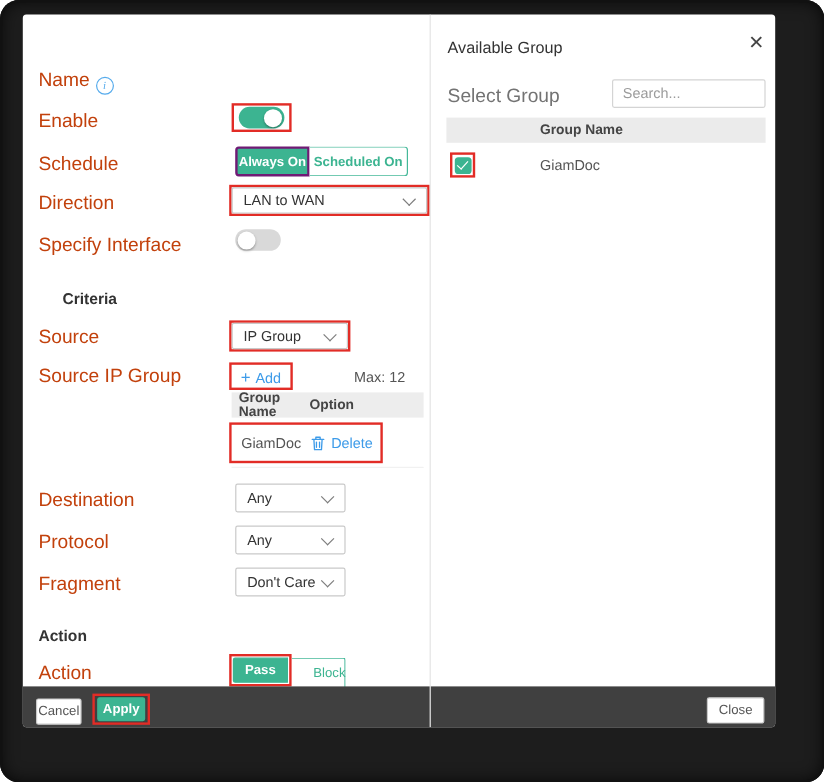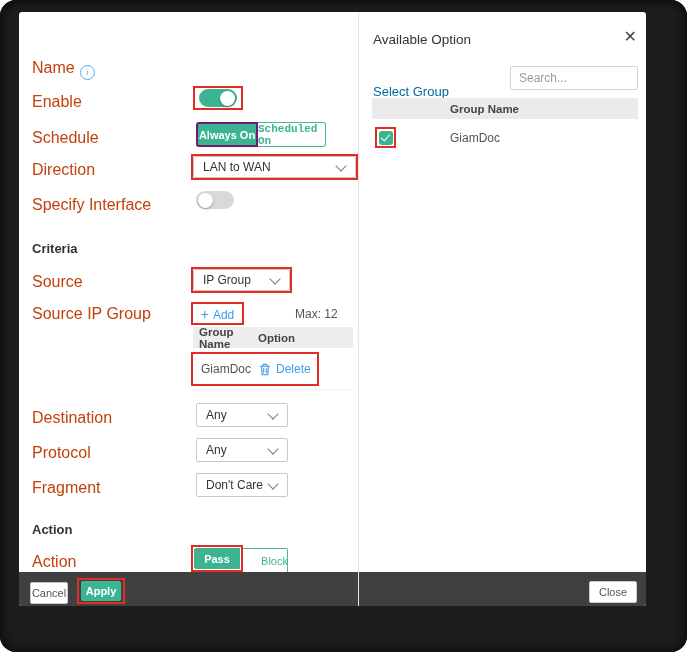--- a/index.html
+++ b/index.html
@@ -34,28 +34,28 @@
   .seg .opt.idle{background:#fff;color:#3cb491;border:1px solid #45b899;border-left:none;border-radius:0 3px 3px 0;}
   .link{color:#3d9be9;font-size:12px;white-space:nowrap;}
   .info-icon{display:inline-block;width:13px;height:13px;border:1px solid #56abec;border-radius:50%;
       color:#56abec;font-size:9px;line-height:12px;text-align:center;vertical-align:-2px;margin-left:5px;}
   .info-icon::after{content:"i";font-family:"Liberation Serif",serif;font-style:italic;}
 
   
   .lbl-name{top:47px;} .lbl-enable{top:81px;} .lbl-schedule{top:117px;} .lbl-direction{top:149px;}
   .lbl-specify{top:184px;} .lbl-source{top:261px;} .lbl-sig{top:293px;} .lbl-dest{top:397px;}
   .lbl-proto{top:432px;} .lbl-frag{top:467px;} .lbl-action{top:541px;}
-  .hd-criteria{top:229px;} .hd-action{top:510px;}
+  .hd-criteria{top:229px;margin-left:20px;} .hd-action{top:510px;}
 
   .name-box{left:174px;top:41px;width:99px;height:24px;}
   .name-input{width:100%;height:100%;box-sizing:border-box;border:1px solid #d6d6d6;outline:none;
       font-family:inherit;font-size:12px;color:#333;padding:0 0 0 10px;}
   .enable-box{left:174px;top:74px;width:50px;height:24px;display:flex;align-items:center;justify-content:center;}
   .sched-seg{left:177px;top:110px;height:25px;}
-  .sched-seg .o1{width:62px;} .sched-seg .o2{width:68px;font-family:Liberation Mono, monospace;}
+  .sched-seg .o1{width:62px;} .sched-seg .o2{width:82px;}
   .dir-box{left:172px;top:142px;width:167px;height:26px;}
   .specify-toggle{position:absolute;left:177px;top:179px;}
   .src-box{left:172px;top:255px;width:101px;height:26px;}
   .add-box{left:172px;top:290px;width:53px;height:23px;display:flex;align-items:center;justify-content:center;}
   .add-link .plus{font-size:14px;margin-right:4px;}
   .max-note{position:absolute;left:276px;top:295px;font-size:12px;color:#555;}
   .gtable-head{position:absolute;left:174px;top:315px;width:160px;height:21px;background:#ededed;
       display:flex;align-items:center;font-size:11.5px;font-weight:bold;color:#444;}
   .gtable-head .h1{margin-left:6px;width:59px;} .gtable-head .h2{margin-left:0;}
   .grow-box{left:172px;top:340px;width:128px;height:34px;display:flex;align-items:center;}
@@ -79,21 +79,21 @@
   .apply-box{position:absolute;left:58px;top:6px;width:48px;height:26px;border:2px solid #e22c26;
       display:flex;align-items:center;justify-content:center;box-sizing:border-box;}
   .apply-btn{width:40px;height:20px;}
   .close-btn{position:absolute;right:9px;top:9px;width:48px;height:22px;}
 
   
   .divider{position:absolute;left:339px;top:0;width:1px;height:594px;background:#e4e4e4;z-index:6;}
   .right-panel{position:absolute;left:340px;top:0;width:287px;height:594px;}
   .rp-title{position:absolute;left:14px;top:20px;font-size:13.5px;color:#333;}
   .rp-close{position:absolute;right:9px;top:17px;font-size:16px;color:#444;line-height:16px;}
-  .rp-select{position:absolute;left:14px;top:72px;font-size:13px;color:#0369a1;}
+  .rp-select{position:absolute;left:14px;top:60px;font-size:16px;color:#737373;}
   .rp-search{position:absolute;left:151px;top:54px;width:128px;height:24px;box-sizing:border-box;
       border:1px solid #d4d4d4;border-radius:2px;font-family:inherit;font-size:12px;color:#333;padding:0 8px;outline:none;}
   .rp-search::placeholder{color:#9b9b9b;}
   .rtable-head{position:absolute;left:13px;top:86px;width:266px;height:21px;background:#ebebeb;
       display:flex;align-items:center;font-size:11.5px;font-weight:bold;color:#444;}
   .rtable-head span{margin-left:78px;}
   .rrow{position:absolute;left:13px;top:108px;width:266px;height:36px;}
   .cb-box{position:absolute;left:3px;top:7px;width:21px;height:21px;border:2px solid #e22c26;
       box-sizing:border-box;display:flex;align-items:center;justify-content:center;}
   .checkbox{width:14px;height:14px;background:#3cb491;border-radius:3px;position:relative;}
@@ -206,21 +206,21 @@
       <div class="btn green apply-btn">Apply</div>
     </div>
   </div>
   <div class="footer footer-right">
     <div class="btn close-btn">Close</div>
   </div>
 
   <div class="divider"></div>
 
   <div class="right-panel">
-    <div class="rp-title">Available Option</div>
+    <div class="rp-title">Available Group</div>
     <div class="rp-close">✕</div>
     <div class="rp-select">Select Group</div>
     <input class="rp-search" type="text" placeholder="Search..." style="">
     <div class="rtable-head">
       <span>Group Name</span>
     </div>
     <div class="rrow">
       <div class="cb-box">
         <div class="checkbox"></div>
       </div>

